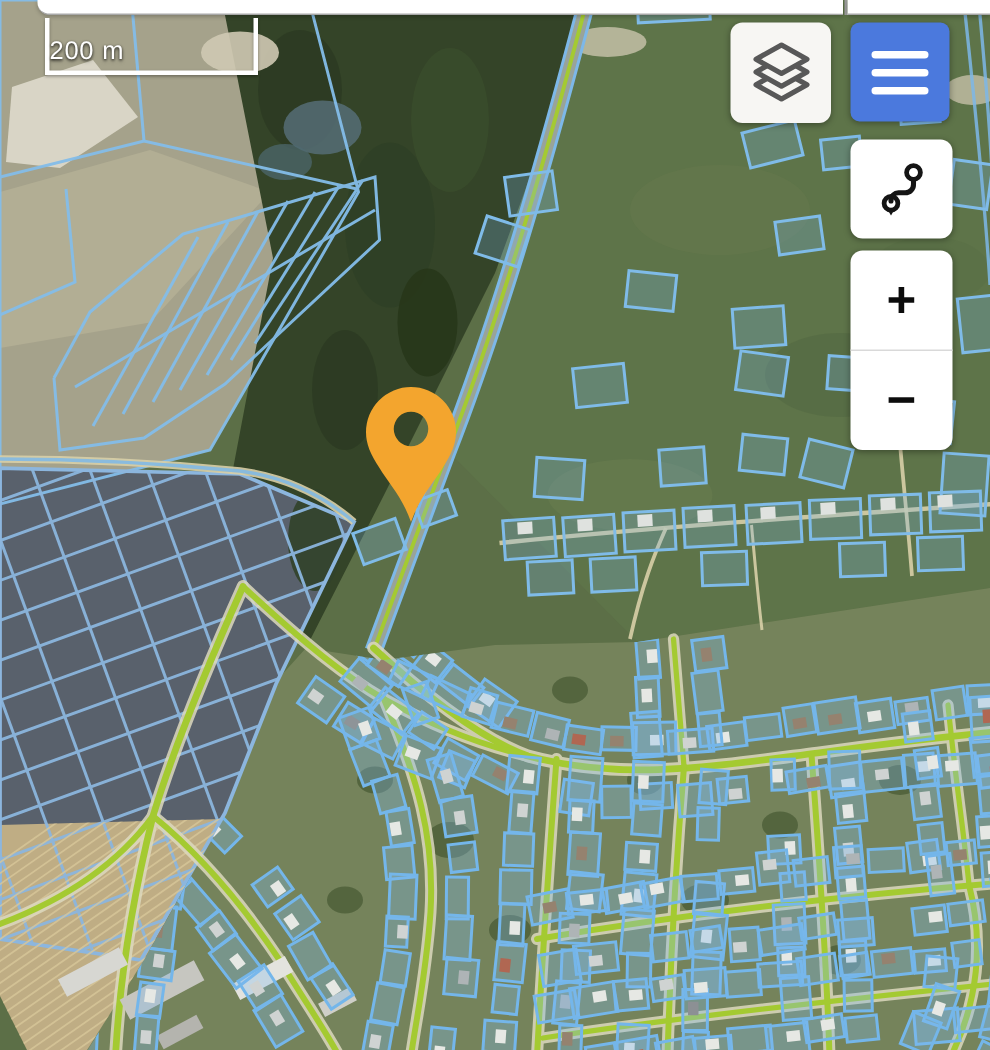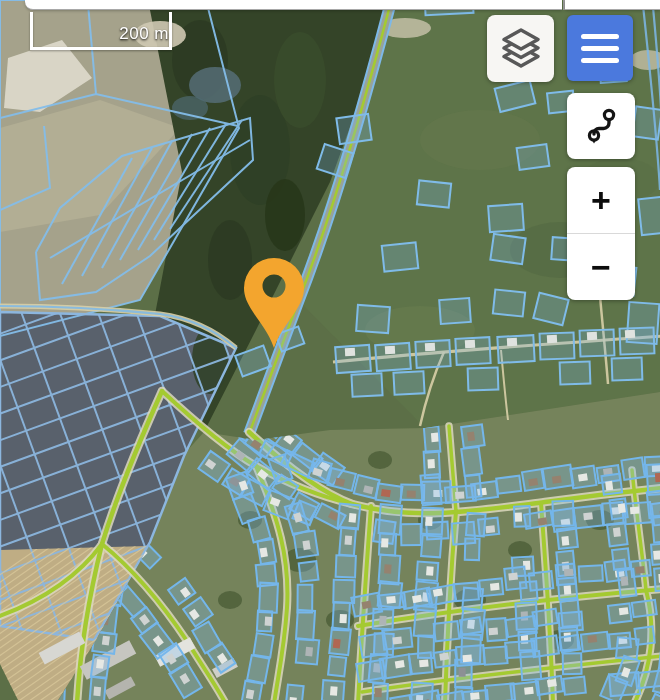--- a/index.html
+++ b/index.html
@@ -9,21 +9,21 @@
   
   .topbar-left{position:absolute;left:25px;top:0;width:537px;height:9px;background:#ffffff;
                border-bottom:1px solid #a8a8a8;border-radius:0 0 0 8px;box-shadow:0 1px 3px rgba(0,0,0,.25);}
   .topbar-div{position:absolute;left:563px;top:0;width:2px;height:10px;background:#9b9b9b;}
   .topbar-right{position:absolute;left:565px;top:0;width:95px;height:9px;background:#ffffff;
                 border-bottom:1px solid #a8a8a8;box-shadow:0 1px 3px rgba(0,0,0,.25);}
   
   .scalebar{position:absolute;left:30px;top:12px;width:136px;height:35px;
             border-left:3px solid #fff;border-right:3px solid #fff;border-bottom:3px solid #fff;
             filter:drop-shadow(0 1px 1px rgba(0,0,0,.35));}
-  .scalebar .lbl{position:absolute;left:0;right:0;bottom:3px;text-align:right;
+  .scalebar .lbl{position:absolute;left:0;right:0;bottom:3px;text-align:left;
                  color:#fff;font-size:17px;letter-spacing:.5px;
                  text-shadow:0 1px 2px rgba(0,0,0,.65);}
   
   .btn{position:absolute;display:flex;align-items:center;justify-content:center;
        border:none;padding:0;cursor:pointer;box-shadow:0 1px 4px rgba(0,0,0,.35);}
   .btn-layers{left:487px;top:15px;width:67px;height:67px;border-radius:8px;background:#f7f6f3;}
   .btn-menu{left:567px;top:15px;width:66px;height:66px;border-radius:6px;background:#4b79dd;
             flex-direction:column;gap:7px;}
   .btn-menu .bar{width:38px;height:5px;border-radius:2.5px;background:#fff;}
   .btn-route{left:567px;top:93px;width:68px;height:66px;border-radius:8px;background:#ffffff;}

